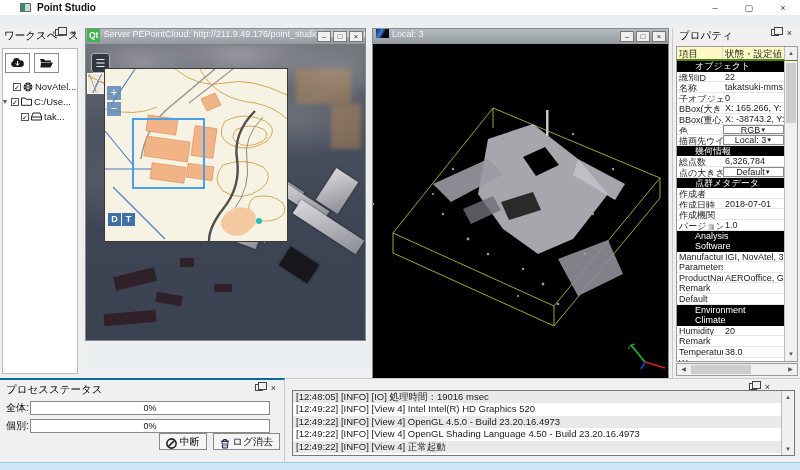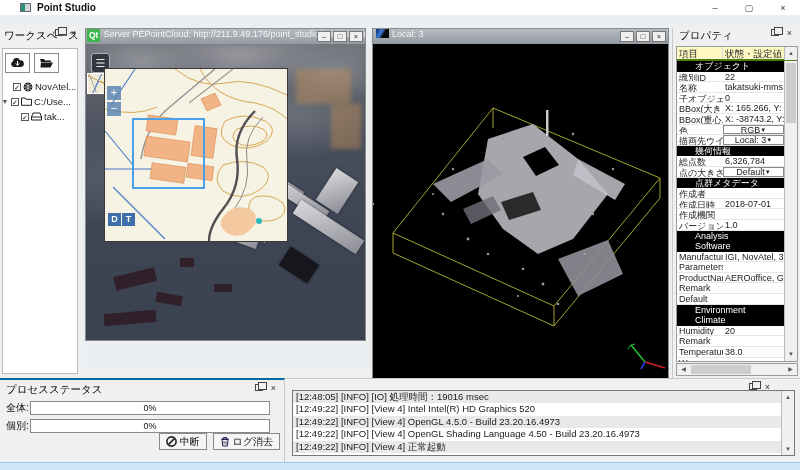--- a/index.html
+++ b/index.html
@@ -100,21 +100,21 @@
   .hsb-left { position:absolute; left:0; top:0; width:13px; height:11px; font-size:6px; text-align:center; line-height:11px; color:#555; }
   .hsb-right { position:absolute; right:0; top:0; width:13px; height:11px; font-size:6px; text-align:center; line-height:11px; color:#555; }
   .hsb-thumb { position:absolute; left:14px; top:1px; width:60px; height:9px; background:#cdcdcd; }
 
   
   #proc-status { position:absolute; left:0; top:378px; width:285px; height:84px; background:#f0f0f0; border-top:2px solid #0369a1; border-right:1px solid #c9c9c9; }
   .ps-row { position:absolute; left:6px; display:flex; align-items:center; }
   .ps-label { width:24px; font-size:10px; color:#111; }
   .pbar { width:240px; height:14px; border:1px solid #8a8a8a; background:#fff; text-align:center; font-size:9px; line-height:13px; color:#111; }
   .ps-btns { position:absolute; right:4px; top:53px; display:flex; }
-  .ps-btn { height:17px; padding:0 6px; background:#f5f5f5; border:1px solid #8a8a8a; display:flex; align-items:center; gap:3px; font-size:10px; color:#111; margin-left:6px; }
+  .ps-btn { height:17px; padding:0 6px; background:#f5f5f5; border:1px solid #8a8a8a; display:flex; align-items:flex-end; gap:3px; font-size:10px; color:#111; margin-left:6px; }
 
   #proc-log { position:absolute; left:286px; top:378px; width:514px; height:84px; background:#f0f0f0; border-top:1px solid #c9c9c9; }
   #log-list { position:absolute; left:6px; top:11px; width:503px; height:66px; background:#fff; border:1px solid #777; overflow:hidden; }
   .log-row { height:12.4px; font-size:9.5px; line-height:12.4px; padding:0 3px; white-space:nowrap; overflow:hidden; color:#1a1a1a; }
   .log-row:nth-child(odd) { background:#e9e9e9; }
   #log-vsb { position:absolute; right:0; top:0; width:13px; height:100%; background:#f0f0f0; border-left:1px solid #bbb; }
   #log-vsb .up { position:absolute; top:0; width:12px; height:12px; font-size:6px; text-align:center; line-height:12px; color:#555; }
   #log-vsb .down { position:absolute; bottom:0; width:12px; height:12px; font-size:6px; text-align:center; line-height:12px; color:#555; }
 
   #status-strip { position:absolute; left:0; top:462px; width:800px; height:8px; background:var(--status-strip-blue); border-top:1px solid #9ecbe8; }

